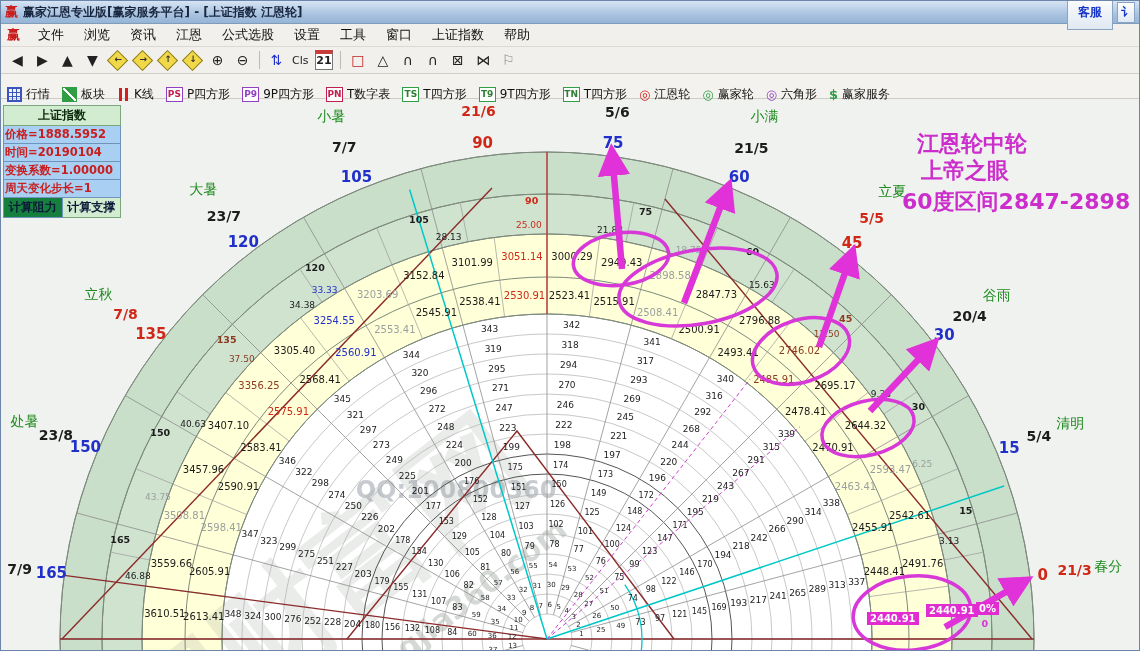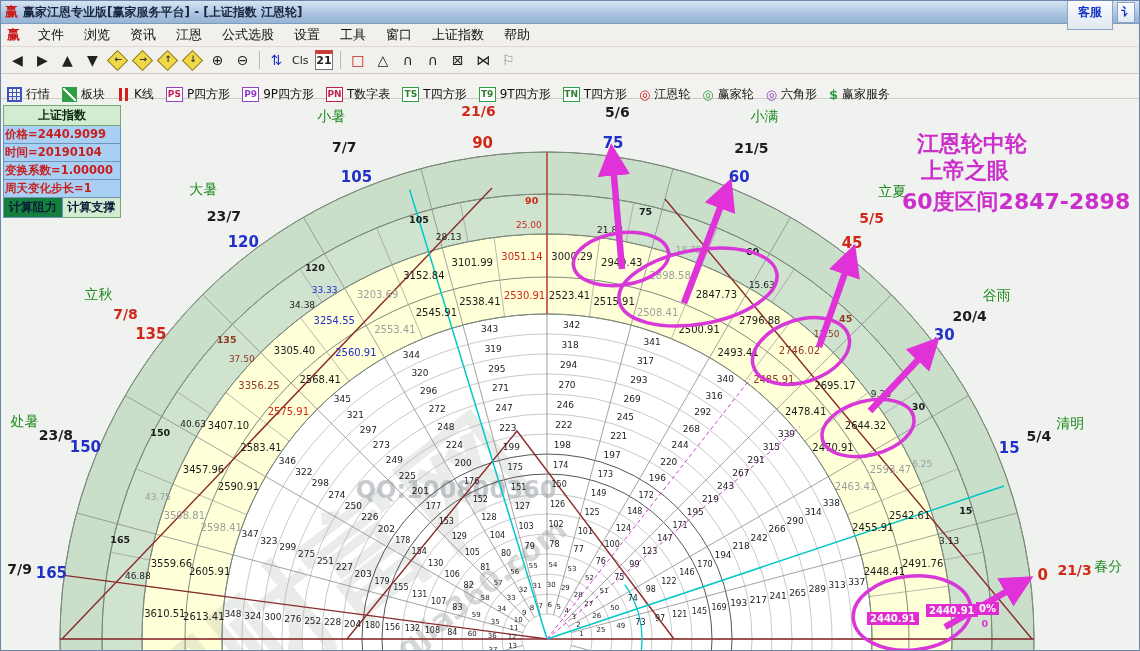--- a/index.html
+++ b/index.html
@@ -588,21 +588,21 @@
         <line x1="621" y1="268" x2="611" y2="152" stroke="#e032d8" stroke-width="6.5" marker-end="url(#ah)"></line>
         <line x1="683" y1="302" x2="727" y2="186" stroke="#e032d8" stroke-width="6.5" marker-end="url(#ah)"></line>
         <line x1="818" y1="346" x2="851" y2="252" stroke="#e032d8" stroke-width="6.5" marker-end="url(#ah)"></line>
         <line x1="869" y1="410" x2="932" y2="343" stroke="#e032d8" stroke-width="6.5" marker-end="url(#ah)"></line>
         <line x1="944" y1="626" x2="1024" y2="580" stroke="#e032d8" stroke-width="6.5" marker-end="url(#ah)"></line>
       </g>
     </svg>
 
   <div class="panel">
     <div class="hd">上证指数</div>
-    <div class="row">价格=2440.9099</div>
+    <div class="row">价格=1888.5952</div>
     <div class="row">时间=20190104</div>
     <div class="row">变换系数=1.00000</div>
     <div class="row">周天变化步长=1</div>
     <div class="btns">
       <div class="btn blue">计算阻力</div>
       <div class="btn green">计算支撑</div>
     </div>
   </div>
 
   <div class="ann" style="left:916px;top:128px;font-size:22px;">江恩轮中轮</div>

